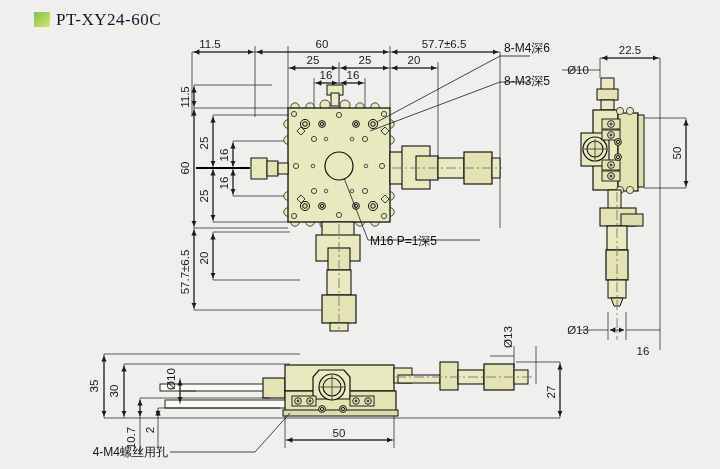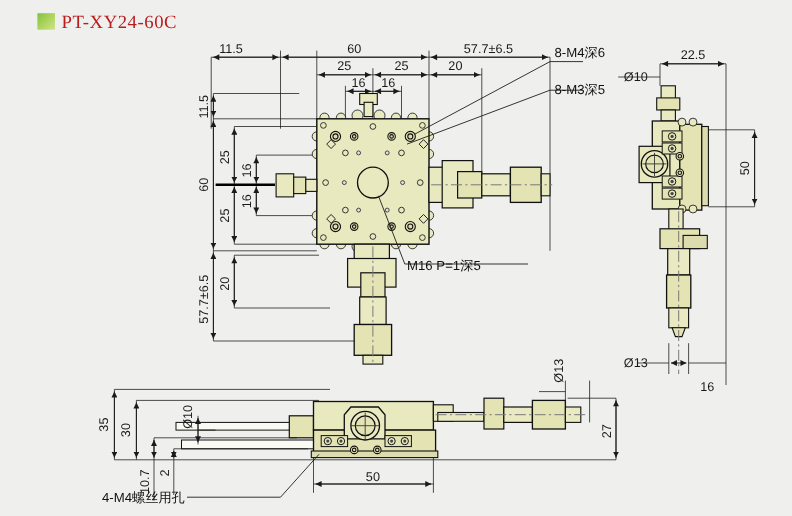--- a/index.html
+++ b/index.html
@@ -11,21 +11,21 @@
     position:relative;
   }
   #root{position:absolute;left:0;top:0;width:720px;height:469px;}
   svg{display:block;}
   .dim{font-family:"Liberation Sans", sans-serif;font-size:11.5px;fill:#1a1a1a;}
   .dimv{font-family:"Liberation Sans", sans-serif;font-size:11.5px;fill:#1a1a1a;}
   .note{font-family:"Liberation Sans", sans-serif;font-size:12px;fill:#111;}
   .titletxt{
     position:absolute;left:56px;top:10px;
     font-family:"Liberation Serif", serif;
-    font-size:17px;color:#b91c1c;letter-spacing:.5px;white-space:nowrap;
+    font-size:17px;color:#0f172a;letter-spacing:.5px;white-space:nowrap;
   }
   .titleicon{
     position:absolute;left:34px;top:12px;width:16px;height:15px;
     background:linear-gradient(135deg,#7fc241 0%,#a8d356 45%,#cfe38f 100%);
   }
 </style>
 </head>
 <body>
 
 <div id="root">

